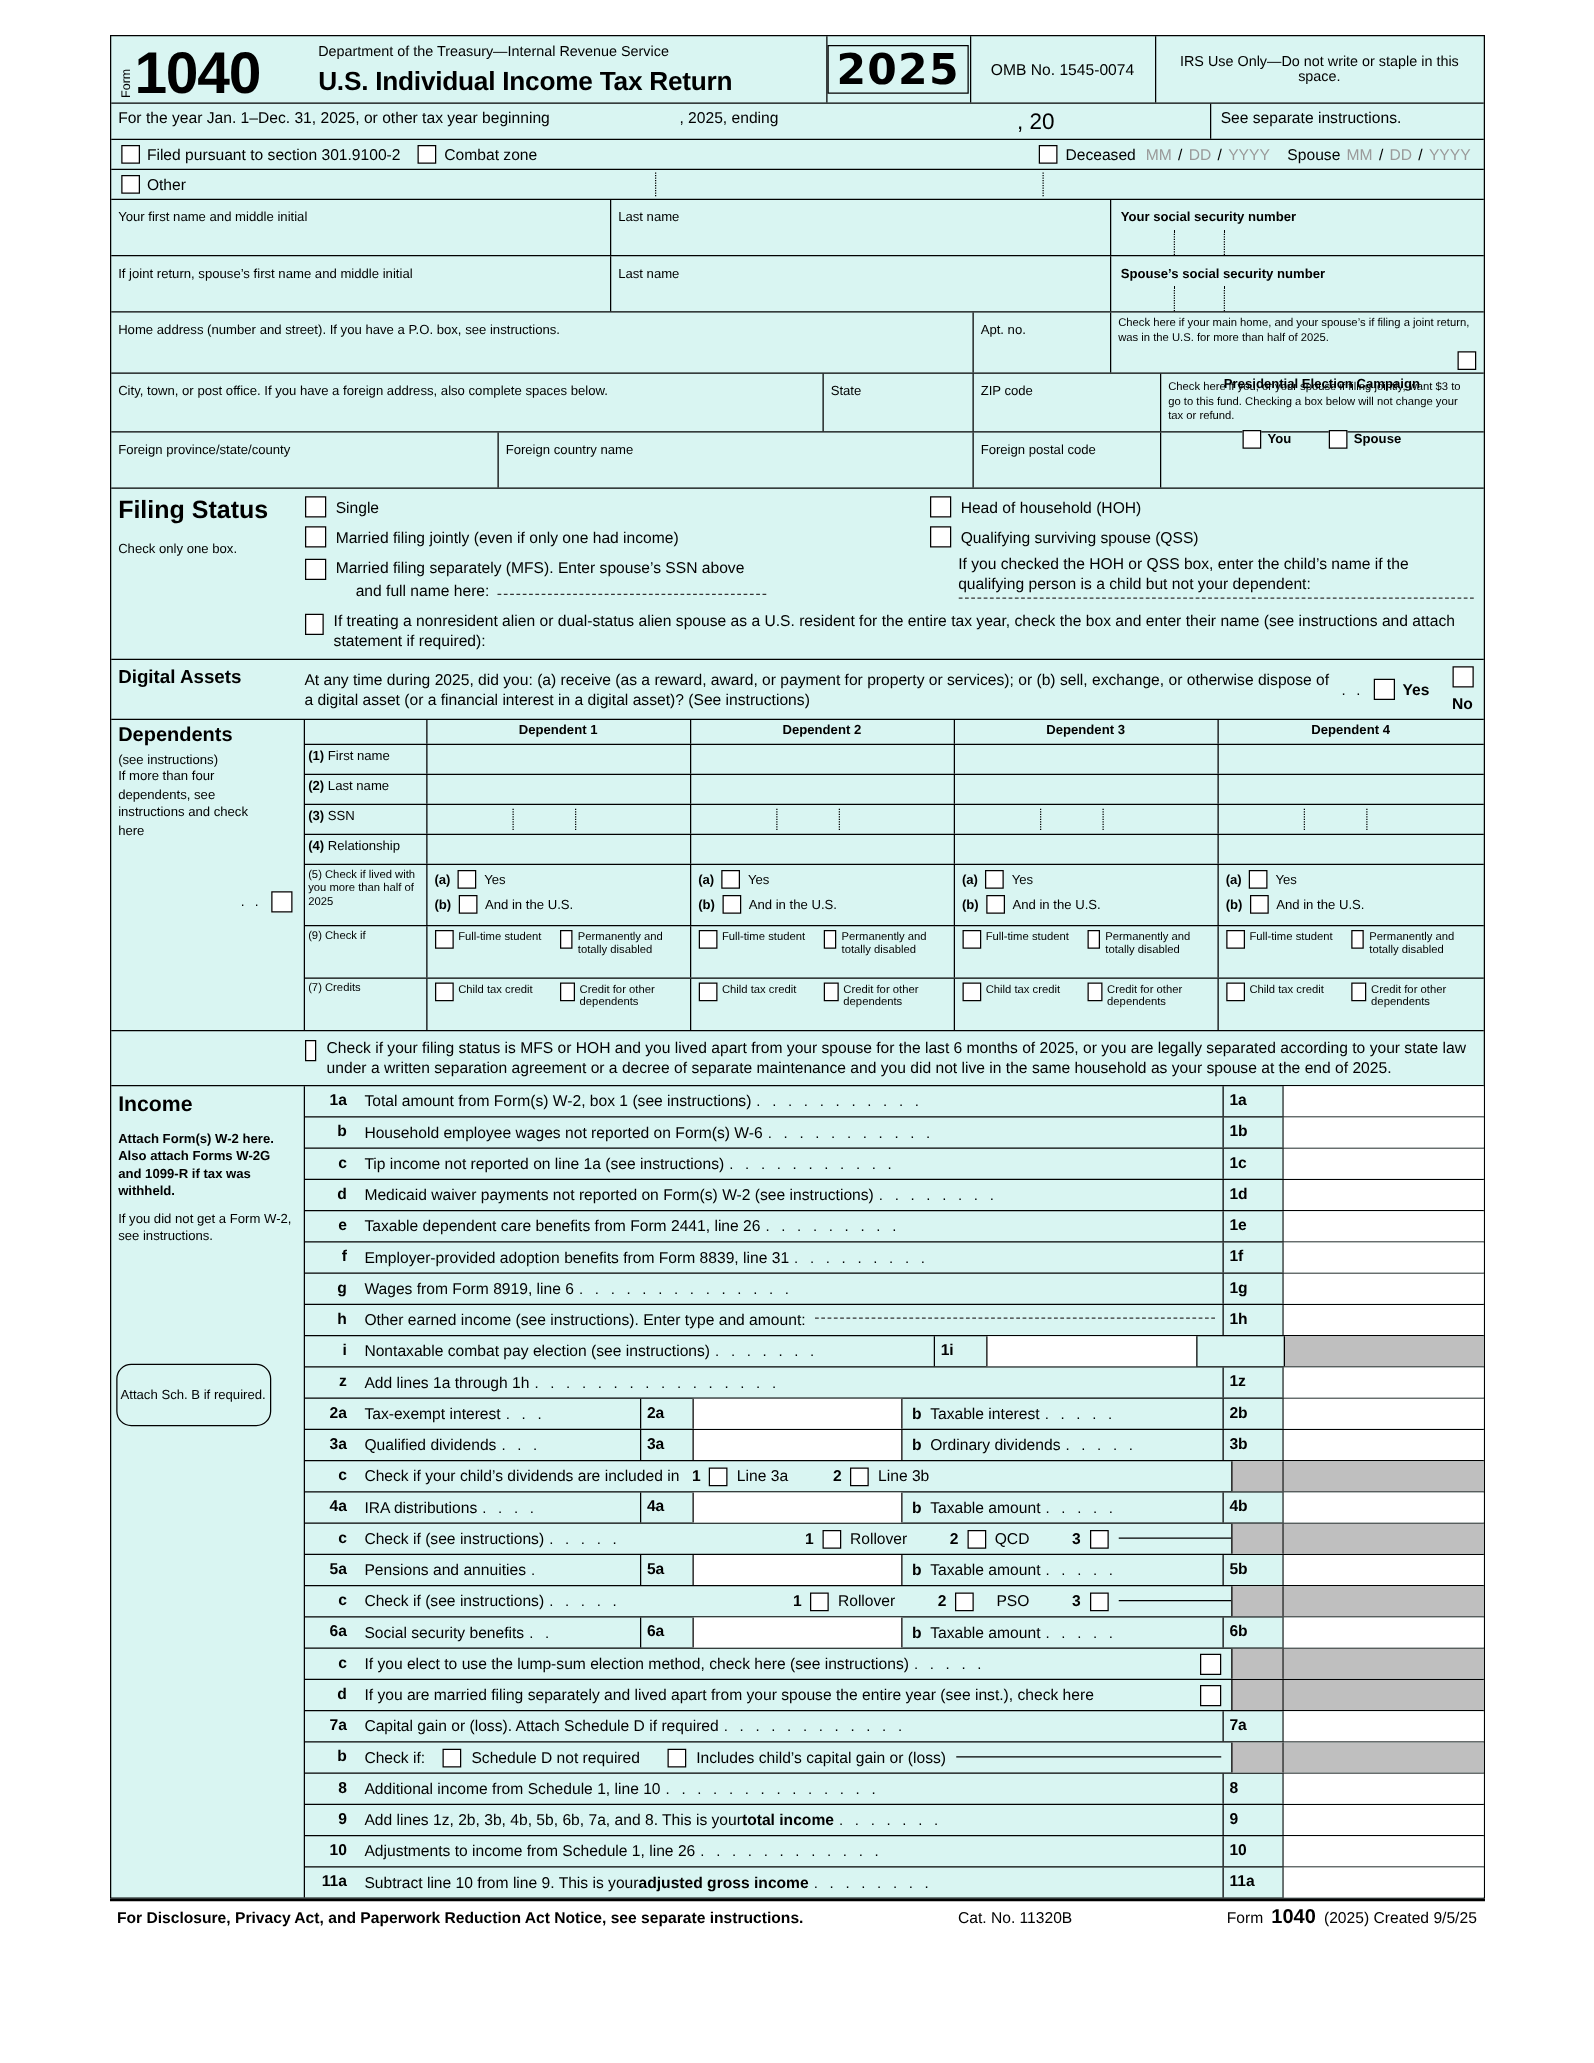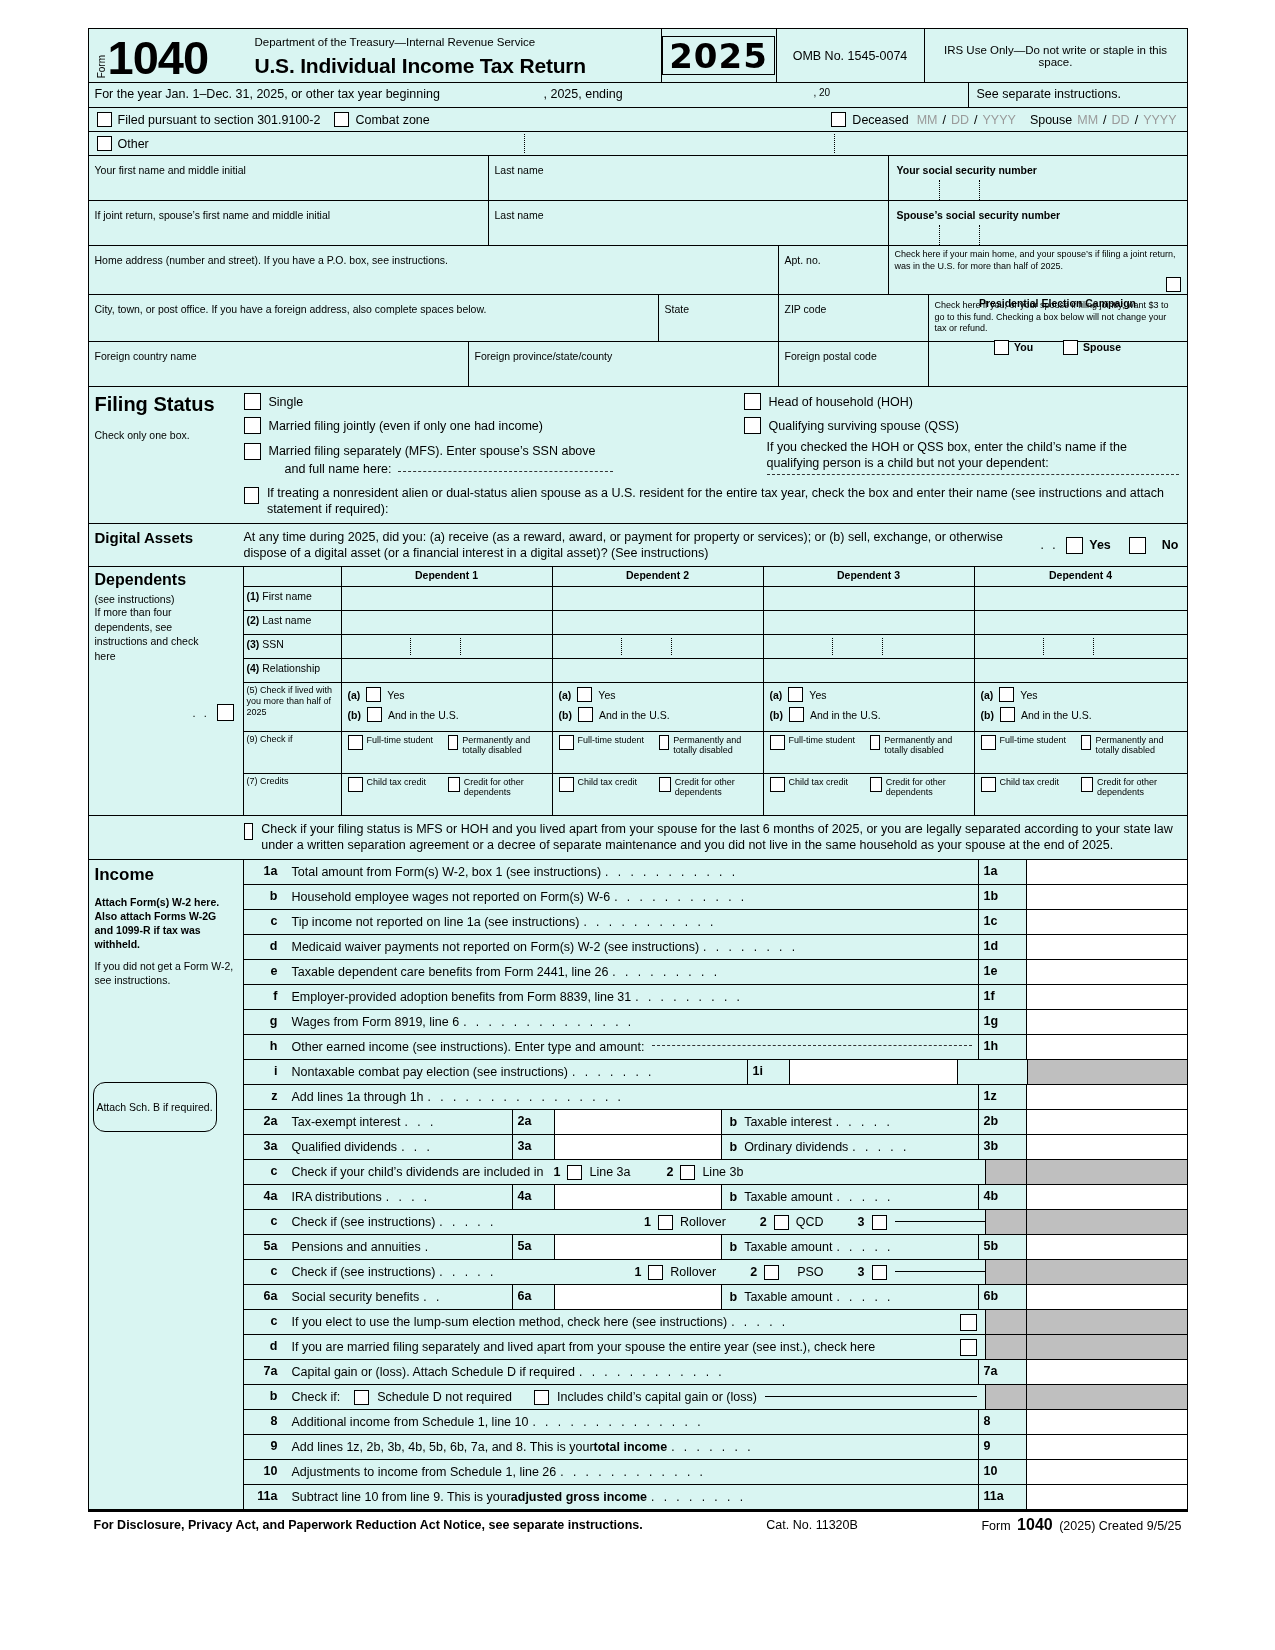--- a/index.html
+++ b/index.html
@@ -90,21 +90,21 @@
       <div class="cell b-r" style="width:115px;display:flex;align-items:center;justify-content:center;">
         <div class="yearbox">2025</div>
       </div>
       <div class="cell b-r" style="width:148px;display:flex;align-items:center;justify-content:center;font-size:12.5px;">OMB No. 1545-0074</div>
       <div class="cell" style="width:262px;display:flex;align-items:center;justify-content:center;font-size:11.5px;text-align:center;padding:0 4px;">IRS Use Only—Do not write or staple in this space.</div>
     </div>
 
     <div class="row b-b" style="min-height:24px;">
       <div class="cell" style="flex:1;padding:4px 0 3px 6px;font-size:12.5px;">For the year Jan. 1–Dec. 31, 2025, or other tax year beginning</div>
       <div class="cell" style="width:270px;padding:4px 0 3px 0;font-size:12.5px;">, 2025, ending</div>
-      <div class="cell b-r" style="width:155px;padding:4px 0 3px 0;font-size:10px;">, 20</div>
+      <div class="cell b-r" style="width:155px;padding:4px 0 3px 0;font-size:18px;">, 20</div>
       <div class="cell" style="width:218px;padding:4px 0 3px 8px;font-size:12.5px;">See separate instructions.</div>
     </div>
 
     <div class="row b-b" style="min-height:23px;align-items:center;">
       <div class="cell" style="padding-left:8px;display:flex;align-items:center;gap:6px;">
         <span class="ckbox"></span>
         <span class="lbl">Filed pursuant to section 301.9100-2</span>
       </div>
       <div class="cell" style="padding-left:14px;display:flex;align-items:center;gap:6px;">
         <span class="ckbox"></span>
@@ -192,25 +192,25 @@
       </div>
       <div class="cell b-r" style="width:150px;padding:4px 0 0 6px;">
         <span class="sm">ZIP code</span>
       </div>
       <div class="cell" style="flex:1;padding:2px 6px 0 6px;">
         <div class="sm bold ctr">Presidential Election Campaign</div>
       </div>
     </div>
 
     <div class="row b-b" style="height:44px;position:relative;">
+      <div class="cell b-r" style="width:310px;padding:4px 0 0 6px;">
+        <span class="sm">Foreign province/state/county</span>
+      </div>
       <div class="cell b-r" style="width:380px;padding:4px 0 0 6px;">
         <span class="sm">Foreign country name</span>
-      </div>
-      <div class="cell b-r" style="width:310px;padding:4px 0 0 6px;">
-        <span class="sm">Foreign province/state/county</span>
       </div>
       <div class="cell b-r" style="width:150px;padding:4px 0 0 6px;">
         <span class="sm">Foreign postal code</span>
       </div>
       <div class="cell" style="flex:1;padding:0 6px 0 6px;position:relative;top:-42px;">
         <div class="xs" style="line-height:11.5px;">Check here if you, or your spouse if filing jointly, want $3 to go to this fund. Checking a box below will not change your tax or refund.</div>
         <div style="display:flex;justify-content:center;gap:30px;margin-top:5px;">
           <span style="display:flex;align-items:center;gap:5px;">
             <span class="ckbox"></span>
             <span class="sm bold">You</span>
@@ -274,21 +274,21 @@
       <div class="cell" style="width:155px;padding:5px 0 0 6px;">
         <div class="bold" style="font-size:15px;">Digital Assets</div>
       </div>
       <div class="cell" style="flex:1;padding:5px 8px 5px 0;display:flex;align-items:center;">
         <span class="lbl" style="flex:1;line-height:16px;">At any time during 2025, did you: (a) receive (as a reward, award, or payment for property or services); or (b) sell, exchange, or otherwise dispose of a digital asset (or a financial interest in a digital asset)? (See instructions)</span>
         <span class="dotfill" style="padding:0 8px;">. .</span>
         <span style="display:flex;align-items:center;gap:6px;margin-right:18px;">
           <span class="ckbox lg"></span>
           <span class="lbl bold">Yes</span>
         </span>
-        <span style="display:flex;align-items:center;gap:16px;">
+        <span style="display:flex;align-items:flex-start;gap:6px;flex-direction:column;">
           <span class="ckbox lg"></span>
           <span class="lbl bold">No</span>
         </span>
       </div>
     </div>
 
     <div class="row b-b">
       <div class="cell b-r" style="width:155px;padding:4px 0 0 6px;position:relative;">
         <div class="bold" style="font-size:16px;">Dependents</div>
         <div class="sm" style="margin-top:4px;">(see instructions)</div>

